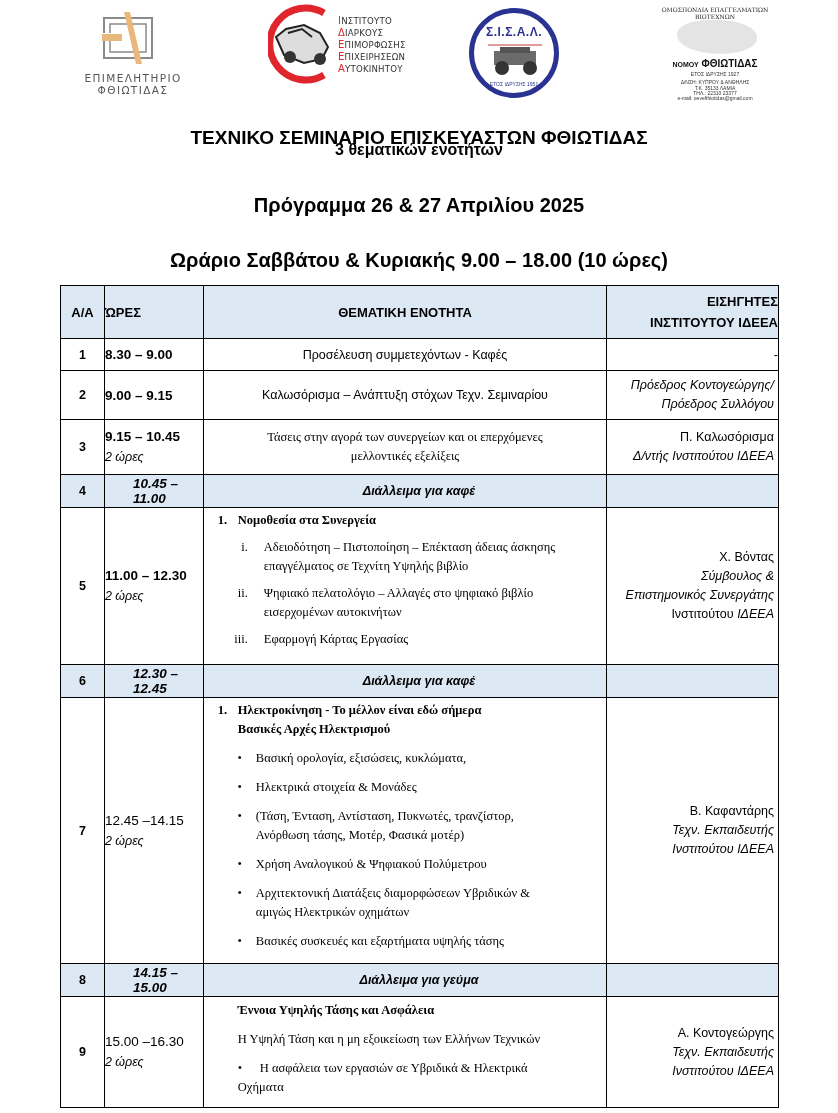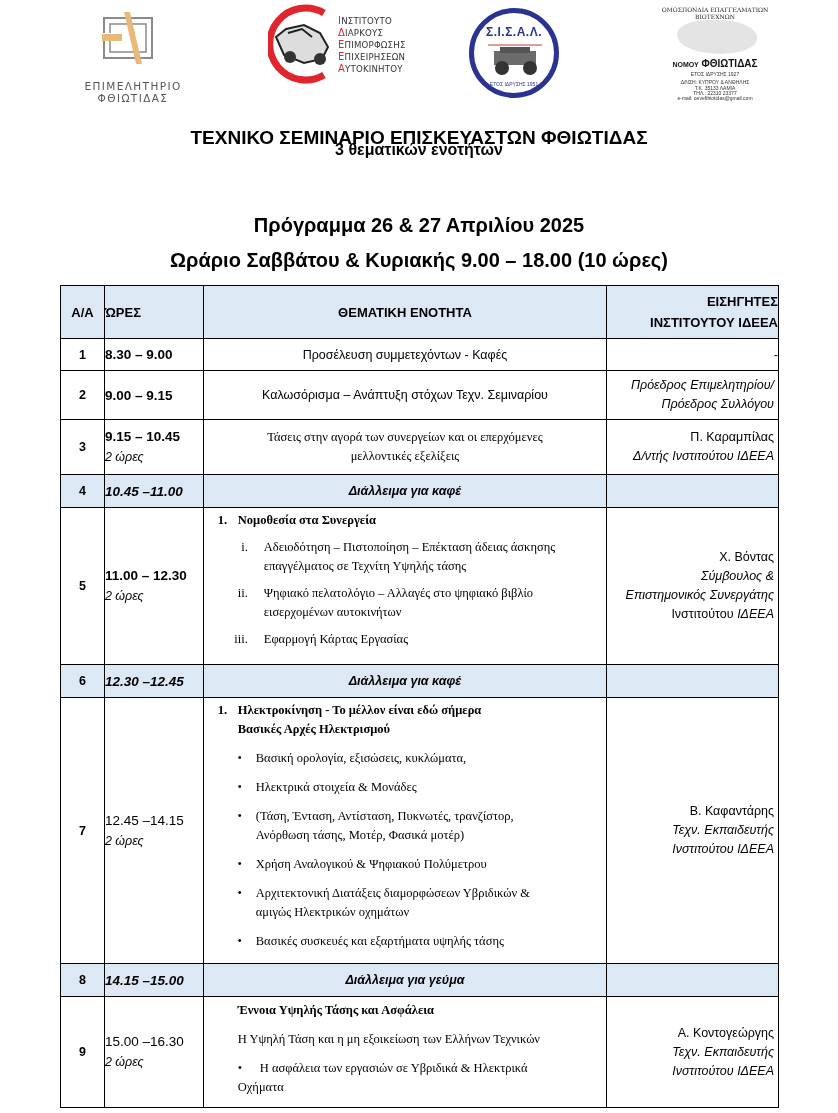--- a/index.html
+++ b/index.html
@@ -5,21 +5,21 @@
   * { box-sizing: border-box; margin: 0; padding: 0; }
   html, body { width: 838px; height: 1113px; background: #ffffff; overflow: hidden; }
   body { position: relative; font-family: "Liberation Sans", sans-serif; color: #000; }
 
   .logos { position: absolute; top: 0; left: 0; width: 838px; height: 110px; }
   .logo { position: absolute; }
 
   
   .logo-chamber { left: 48px; top: 8px; width: 170px; height: 80px; }
   .chamber-mark { position: absolute; left: 52px; top: 4px; width: 56px; height: 52px; }
-  .chamber-name { position: absolute; left: 0; top: 72px; width: 170px; text-align: center;
+  .chamber-name { position: absolute; left: 0; top: 64px; width: 170px; text-align: center;
     font-size: 10.5px; letter-spacing: 1.4px; color: #555; font-family: "DejaVu Sans", sans-serif; }
 
   
   .logo-institute { left: 268px; top: 3px; width: 140px; height: 82px; }
   .inst-lines { position: absolute; left: 70px; top: 12px; font-size: 8.6px; line-height: 12px;
     color: #333; font-family: "DejaVu Sans", sans-serif; letter-spacing: 0.2px; }
   .inst-lines .cap { color: #e0262c; font-size: 10px; }
 
   
   .logo-sisal { left: 469px; top: 8px; width: 90px; height: 90px; border-radius: 50%;
@@ -32,36 +32,36 @@
   .logo-fed { left: 655px; top: 2px; width: 120px; height: 96px; }
   .fed-arc { position: absolute; top: 6px; left: 10px; font-size: 7.5px; color: #222; font-family: "DejaVu Serif", serif; }
   .fed-map { position: absolute; left: 22px; top: 18px; width: 80px; height: 34px; background: #ddd; border-radius: 40% 50% 45% 55%; opacity: 0.8; }
   .fed-name { position: absolute; top: 56px; width: 100%; text-align: center; font-size: 10px; font-weight: bold; color: #111; }
   .fed-name .small { font-size: 7px; }
   .fed-small { position: absolute; width: 100%; text-align: center; font-size: 5px; color: #333; line-height: 6px; }
 
   .heading { position: absolute; left: 0; width: 838px; text-align: center; font-weight: bold; }
   .h1 { top: 127px; font-size: 19px; }
   .h2 { top: 141px; font-size: 16px; }
-  .h3 { top: 214px; font-size: 20px; }
+  .h3 { top: 194px; font-size: 20px; }
   .h4 { top: 231px; font-size: 20px; margin-top: 18px; }
 
   table.schedule { position: absolute; left: 60px; top: 285px; width: 719px; border-collapse: collapse;
     font-family: "Liberation Sans", sans-serif; font-size: 12.5px; }
   .schedule td, .schedule th { border: 1.5px solid #000; vertical-align: middle; }
   .schedule th { background: #dde8f5; font-weight: bold; font-size: 13px; }
   .col-aa { width: 44px; text-align: center; font-weight: bold; }
   .col-time { width: 99px; text-align: left; }
   .col-topic { width: 404px; }
   .col-speaker { width: 172px; text-align: right; }
   .break-row td { background: #dde8f5; }
   .time-bold { font-weight: bold; font-size: 13.5px; }
   .time-reg { font-size: 13.5px; }
   .italic { font-style: italic; }
-  .bolditalic { font-weight: bold; font-style: italic; }
+  .bolditalic { font-weight: bold; font-style: italic; padding-left: 28px; }
   .center { text-align: center; }
   .topic-cell { padding: 2px 8px; line-height: 19px; font-family: Liberation Serif, serif; }
   .speaker-cell { line-height: 19px; padding: 2px 4px; }
   .list-head { font-weight: bold; display: flex; }
   .list-head .num { width: 26px; padding-left: 6px; }
   .sub-item { display: flex; margin-top: 8px; }
   .sub-item .roman { width: 52px; text-align: right; padding-right: 16px; }
   .sub-item .txt { flex: 1; }
   .bullet-item { display: flex; margin-top: 10px; }
   .bullet-item .dot { width: 44px; text-align: right; padding-right: 14px; }
@@ -149,37 +149,37 @@
     <td class="col-time time-bold">8.30 – 9.00</td>
     <td class="col-topic center">Προσέλευση συμμετεχόντων - Καφές</td>
     <td class="col-speaker">-</td>
   </tr>
 
   <tr style="height:49px">
     <td class="col-aa">2</td>
     <td class="col-time time-bold">9.00 – 9.15</td>
     <td class="col-topic center">Καλωσόρισμα – Ανάπτυξη στόχων Τεχν. Σεμιναρίου</td>
     <td class="col-speaker speaker-cell italic">
-      <div>Πρόεδρος Επιμελητηρίου/</div>
+      <div>Πρόεδρος Κοντογεώργης/</div>
       <div>Πρόεδρος Συλλόγου</div>
     </td>
   </tr>
 
   <tr style="height:55px">
     <td class="col-aa">3</td>
     <td class="col-time" style="line-height:20px;">
       <div class="time-bold">9.15 – 10.45</div>
       <div class="italic">2 ώρες</div>
     </td>
     <td class="col-topic center topic-cell">
       <div>Τάσεις στην αγορά των συνεργείων και οι επερχόμενες</div>
       <div>μελλοντικές εξελίξεις</div>
     </td>
     <td class="col-speaker speaker-cell">
-      <div>Π. Καραμπίλας</div>
+      <div>Π. Καλωσόρισμα</div>
       <div class="italic">Δ/ντής  Ινστιτούτου ΙΔΕΕΑ</div>
     </td>
   </tr>
 
   <tr class="break-row" style="height:33px">
     <td class="col-aa">4</td>
     <td class="col-time bolditalic" style="font-size:13.5px">10.45 –11.00</td>
     <td class="col-topic center bolditalic">Διάλλειμα για καφέ</td>
     <td class="col-speaker"></td>
   </tr>
@@ -190,21 +190,21 @@
       <div class="time-bold">11.00 – 12.30</div>
       <div class="italic">2 ώρες</div>
     </td>
     <td class="col-topic topic-cell" style="vertical-align:top;padding-top:3px;">
       <div class="list-head">
         <span class="num">1.</span>
         <span>Νομοθεσία στα Συνεργεία</span>
       </div>
       <div class="sub-item">
         <span class="roman">i.</span>
-        <span class="txt"><span>Αδειοδότηση – Πιστοποίηση – Επέκταση άδειας άσκησης</span><br><span> επαγγέλματος σε Τεχνίτη Υψηλής τάσης</span></span>
+        <span class="txt"><span>Αδειοδότηση – Πιστοποίηση – Επέκταση άδειας άσκησης</span><br><span> επαγγέλματος σε Τεχνίτη Υψηλής βιβλίο</span></span>
       </div>
       <div class="sub-item">
         <span class="roman">ii.</span>
         <span class="txt"><span>Ψηφιακό πελατολόγιο – Αλλαγές στο ψηφιακό βιβλίο</span><br><span> εισερχομένων αυτοκινήτων</span></span>
       </div>
       <div class="sub-item">
         <span class="roman">iii.</span>
         <span class="txt">Εφαρμογή Κάρτας Εργασίας</span>
       </div>
     </td>

